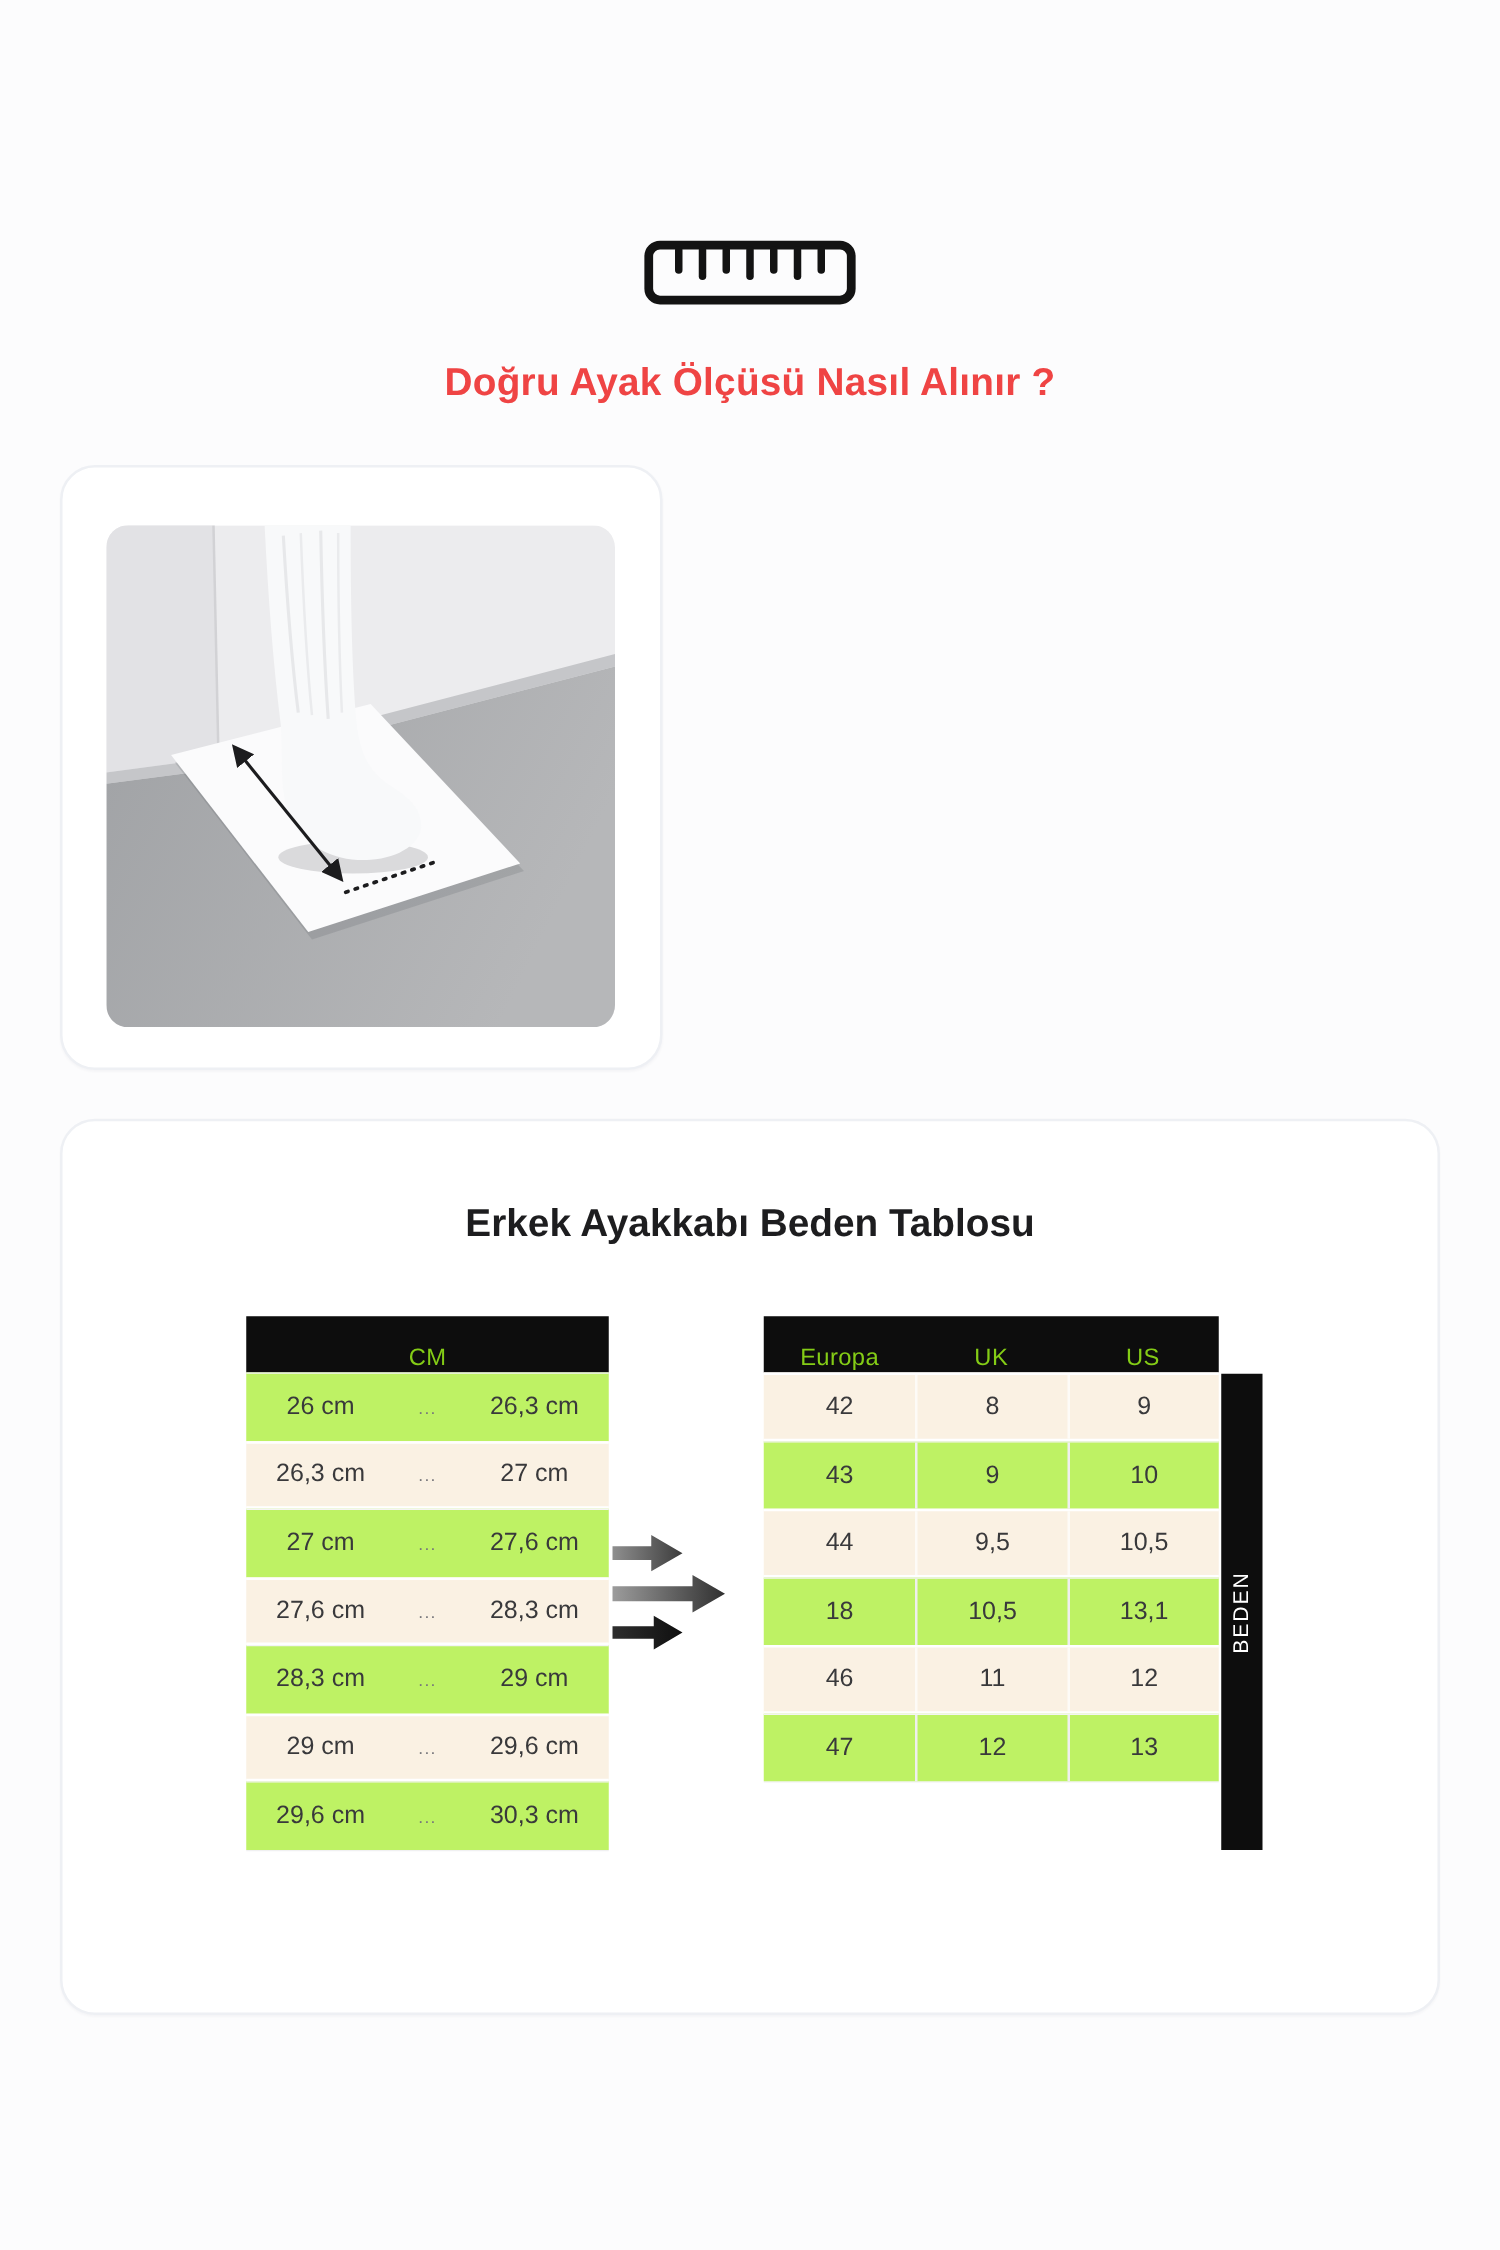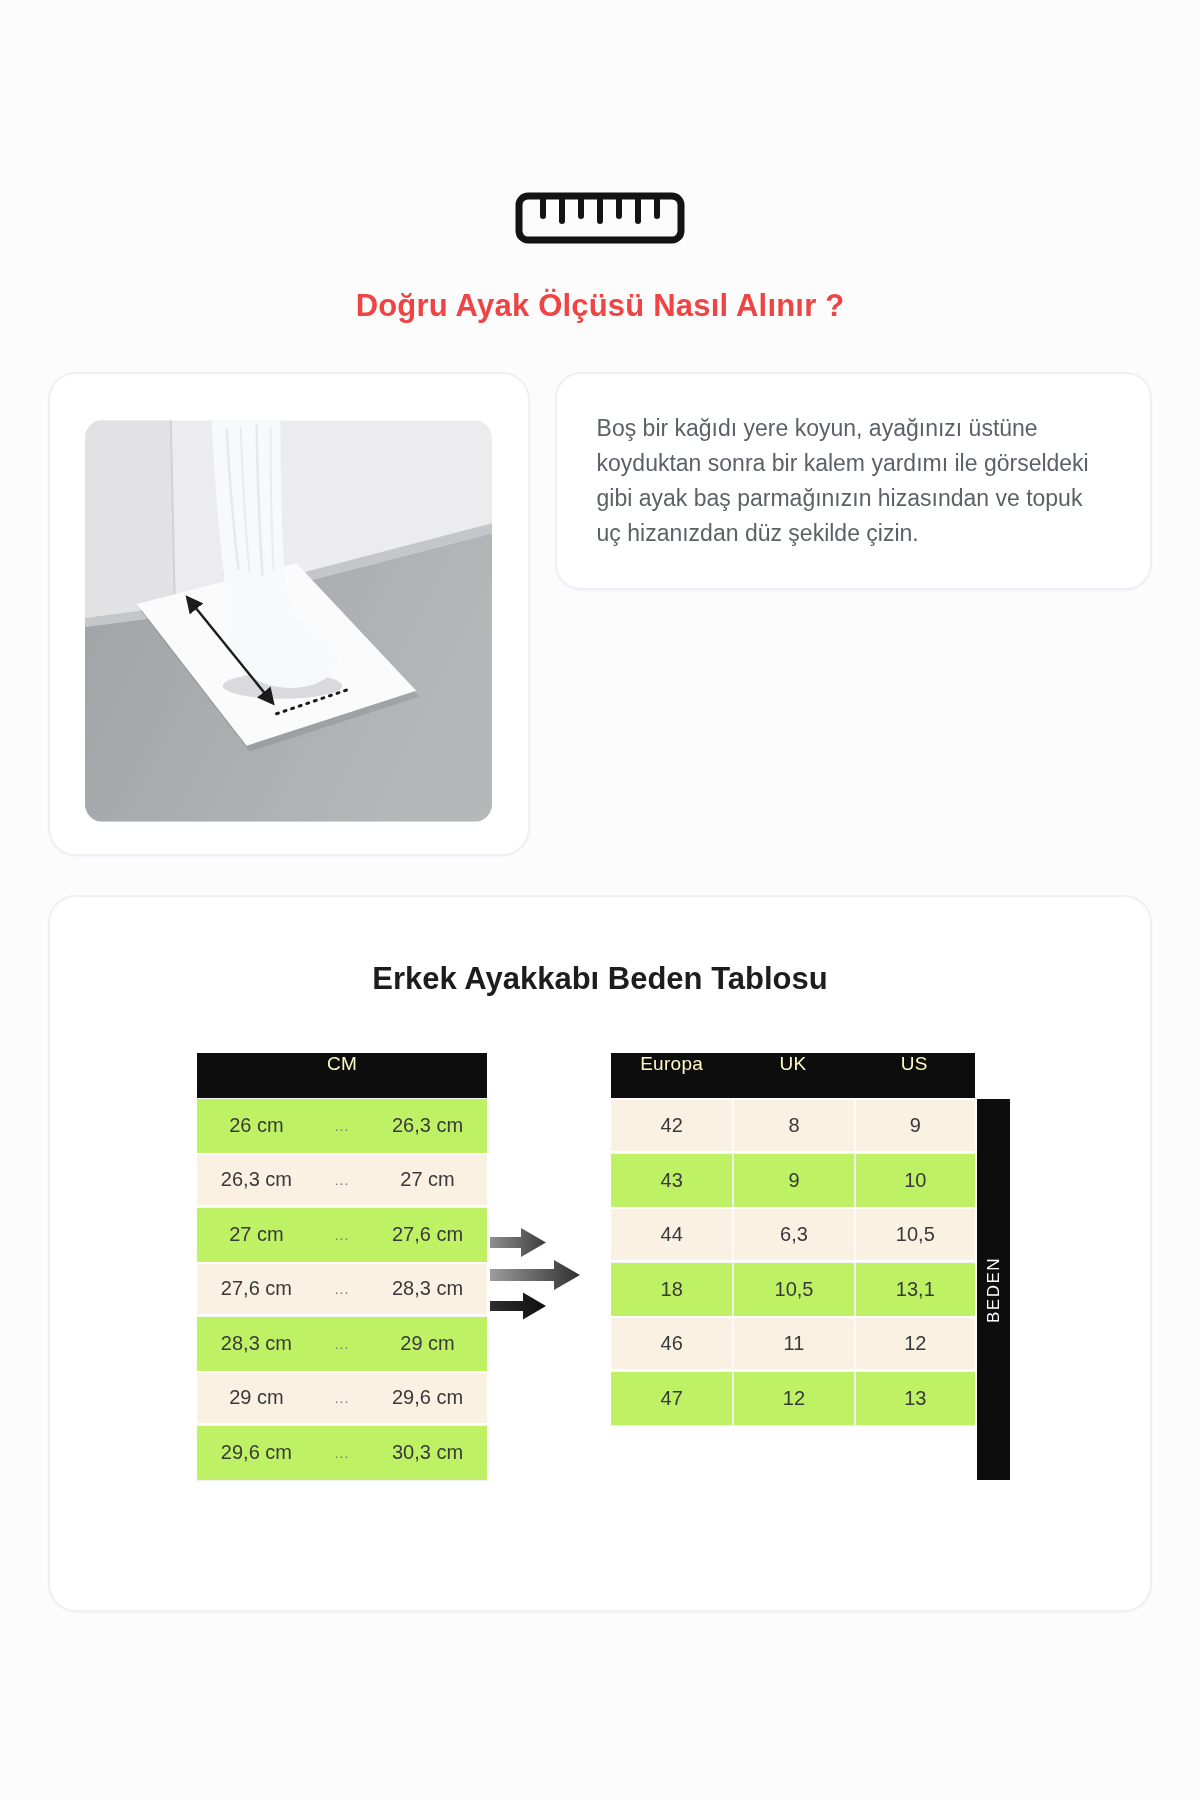--- a/index.html
+++ b/index.html
@@ -34,22 +34,22 @@
     font-size:23px; line-height:35px; color:#5d6166;
     display:flex; align-items:center;
   }
   .instr-card-1 { height:218px; }
   .instr-card-2 { height:240px; margin-top:26px; }
   
   .chart-card { position:absolute; top:895px; left:48px; width:1104px; height:717px; }
   .chart-title { padding-top:64px; text-align:center; font-size:31px; font-weight:700; color:#1d1d1f; }
   .tables { position:relative; margin-top:56px; height:480px; }
   .thead {
-    height:45px; background:#0d0d0d; color:#fef9c3;
-    display:flex; align-items:flex-start; font-size:19px; font-weight:500; letter-spacing:.3px;
+    height:45px; background:#0d0d0d; color:#84cc16;
+    display:flex; align-items:flex-end; font-size:19px; font-weight:500; letter-spacing:.3px;
   }
   .thead .hcell { flex:1; text-align:center; }
   .tbody { border-bottom:1px solid #f0f0f1; }
   .trow {
     height:54.5px; display:flex; align-items:center;
     font-size:20px; font-weight:500; color:#39393b; background:#bef264;
     border-top:1px solid #f4f4f5;
   }
   .trow.alt { background:#faf1e3; border-top:2px solid #ffffff; border-bottom:2px solid #ffffff; }
   
@@ -135,23 +135,20 @@
         <path d="M186,6 C186,60 187,110 189,150" stroke="#eaebed" stroke-width="2" fill="none"></path>
 
         <line x1="103" y1="178" x2="188" y2="283" stroke="#1c1c1e" stroke-width="2.5" marker-start="url(#ah)" marker-end="url(#ah)"></line>
 
         <line x1="192" y1="294" x2="266" y2="269" stroke="#1c1c1e" stroke-width="3" stroke-dasharray="2 6" stroke-linecap="round"></line>
       </svg>
     </div>
   </div>
 
   <div class="text-col">
-    <div class="card instr-card instr-card-1">
-      <p>Boş bir kağıdı yere koyun, ayağınızı üstüne koyduktan sonra bir kalem yardımı ile görseldeki gibi ayak baş parmağınızın hizasından ve topuk uç hizanızdan düz şekilde çizin.</p>
-    </div>
   </div>
 
 </div>
 
 <div class="card chart-card">
   <h2 class="chart-title">Erkek Ayakkabı Beden Tablosu</h2>
 
   <div class="tables">
 
     <div class="cm-table">
@@ -231,21 +228,21 @@
           <span class="cell">8</span>
           <span class="cell">9</span>
         </div>
         <div class="trow">
           <span class="cell">43</span>
           <span class="cell">9</span>
           <span class="cell">10</span>
         </div>
         <div class="trow alt">
           <span class="cell">44</span>
-          <span class="cell">6,3</span>
+          <span class="cell">9,5</span>
           <span class="cell">10,5</span>
         </div>
         <div class="trow">
           <span class="cell">18</span>
           <span class="cell">10,5</span>
           <span class="cell">13,1</span>
         </div>
         <div class="trow alt">
           <span class="cell">46</span>
           <span class="cell">11</span>

